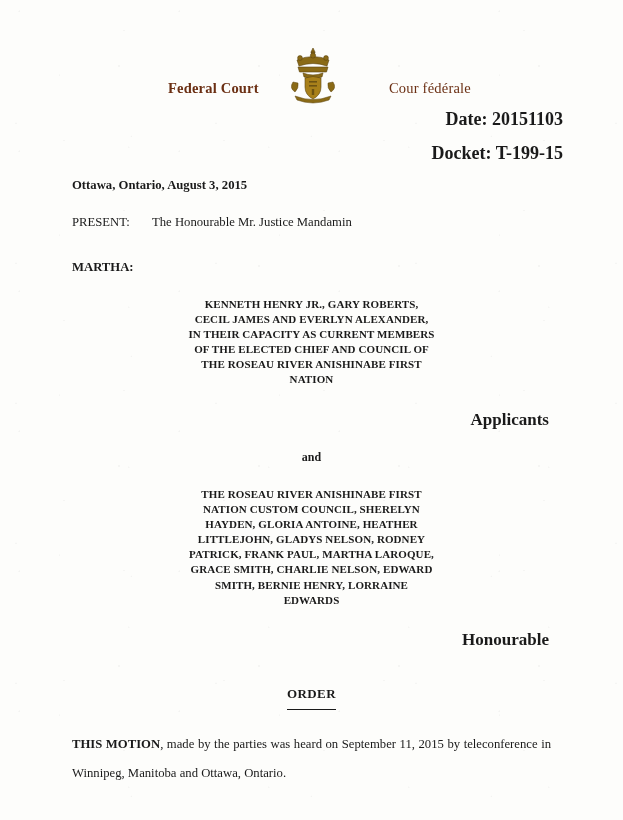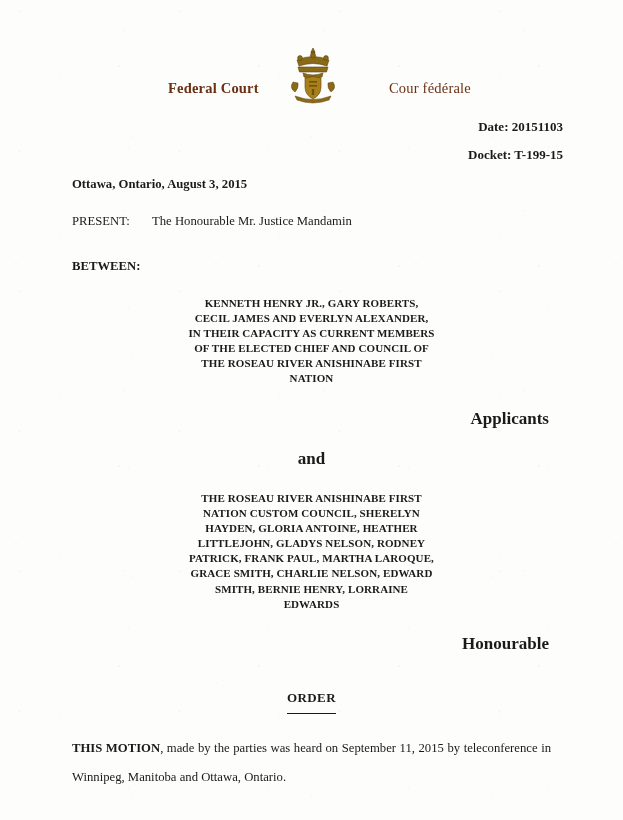--- a/index.html
+++ b/index.html
@@ -55,25 +55,24 @@
   .crest {
     position: absolute;
     left: 283px;
     top: 46px;
     width: 60px;
     height: 58px;
   }
 
   
   .meta {
-    margin-top: 10px;
     padding-right: 60px;
     text-align: right;
     font-weight: bold;
-    font-size: 13px;
+    font-size: 18px;
     line-height: 1.1;
   }
   .meta div { margin-bottom: 14px; }
 
   
   .body {
     padding: 0 72px;
     font-size: 12.7px;
   }
   .line-place {
@@ -104,21 +103,21 @@
     margin-top: 22px;
     text-align: right;
     font-weight: bold;
     font-size: 17px;
     padding-right: 2px;
   }
   .and {
     margin-top: 20px;
     text-align: center;
     font-weight: bold;
-    font-size: 17px;
+    font-size: 12px;
   }
   .order-title {
     margin-top: 36px;
     text-align: center;
     font-weight: bold;
     font-size: 13px;
     letter-spacing: 0.4px;
   }
   .order-title span {
     border-bottom: 1.4px solid #1a1a1a;
@@ -177,21 +176,21 @@
 
   <div class="body">
 
     <div class="line-place">Ottawa, Ontario, August 3, 2015</div>
 
     <div class="present-row">
       <span class="present-label">PRESENT:</span>
       <span>The Honourable Mr. Justice Mandamin</span>
     </div>
 
-    <div class="between">BETWEEN:</div>
+    <div class="between">MARTHA:</div>
 
     <div class="party">KENNETH HENRY JR., GARY ROBERTS, CECIL JAMES AND EVERLYN ALEXANDER, IN THEIR CAPACITY AS CURRENT MEMBERS OF THE ELECTED CHIEF AND COUNCIL OF THE ROSEAU RIVER ANISHINABE FIRST NATION</div>
 
     <div class="role">Applicants</div>
 
     <div class="and">and</div>
 
     <div class="party">THE ROSEAU RIVER ANISHINABE FIRST NATION CUSTOM COUNCIL, SHERELYN HAYDEN, GLORIA ANTOINE, HEATHER LITTLEJOHN, GLADYS NELSON, RODNEY PATRICK, FRANK PAUL, MARTHA LAROQUE, GRACE SMITH, CHARLIE NELSON, EDWARD SMITH, BERNIE HENRY, LORRAINE EDWARDS</div>
 
     <div class="role">Honourable</div>

